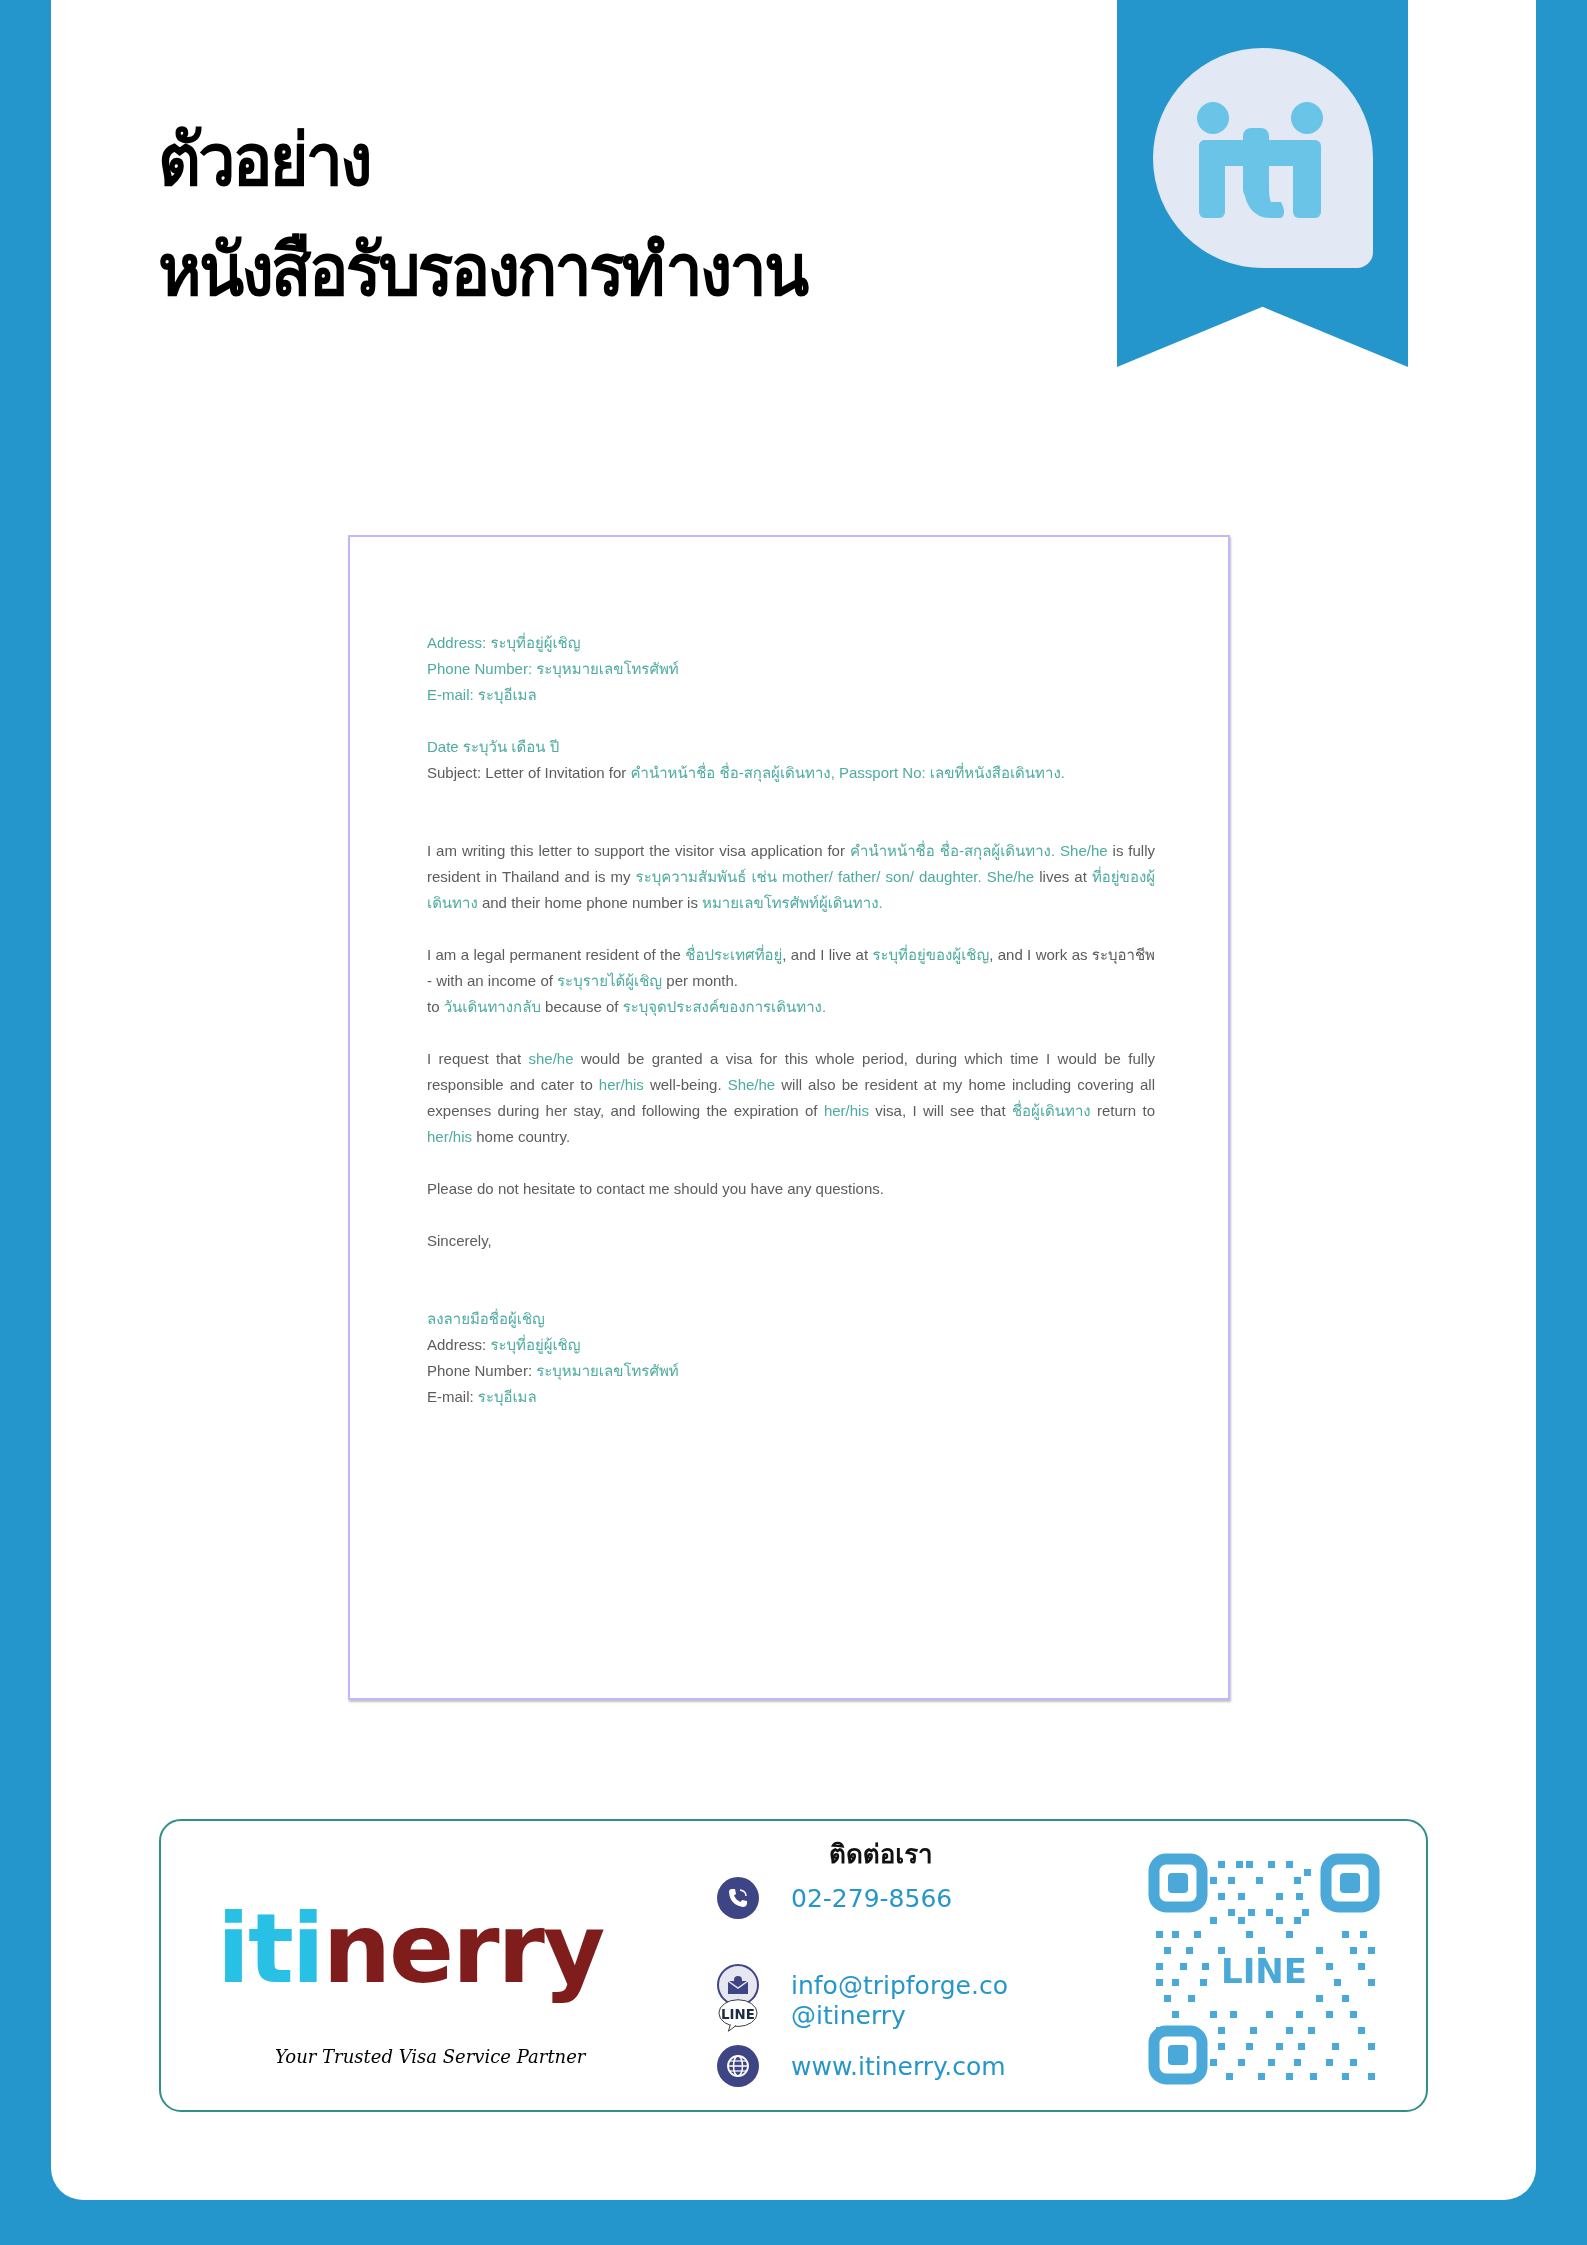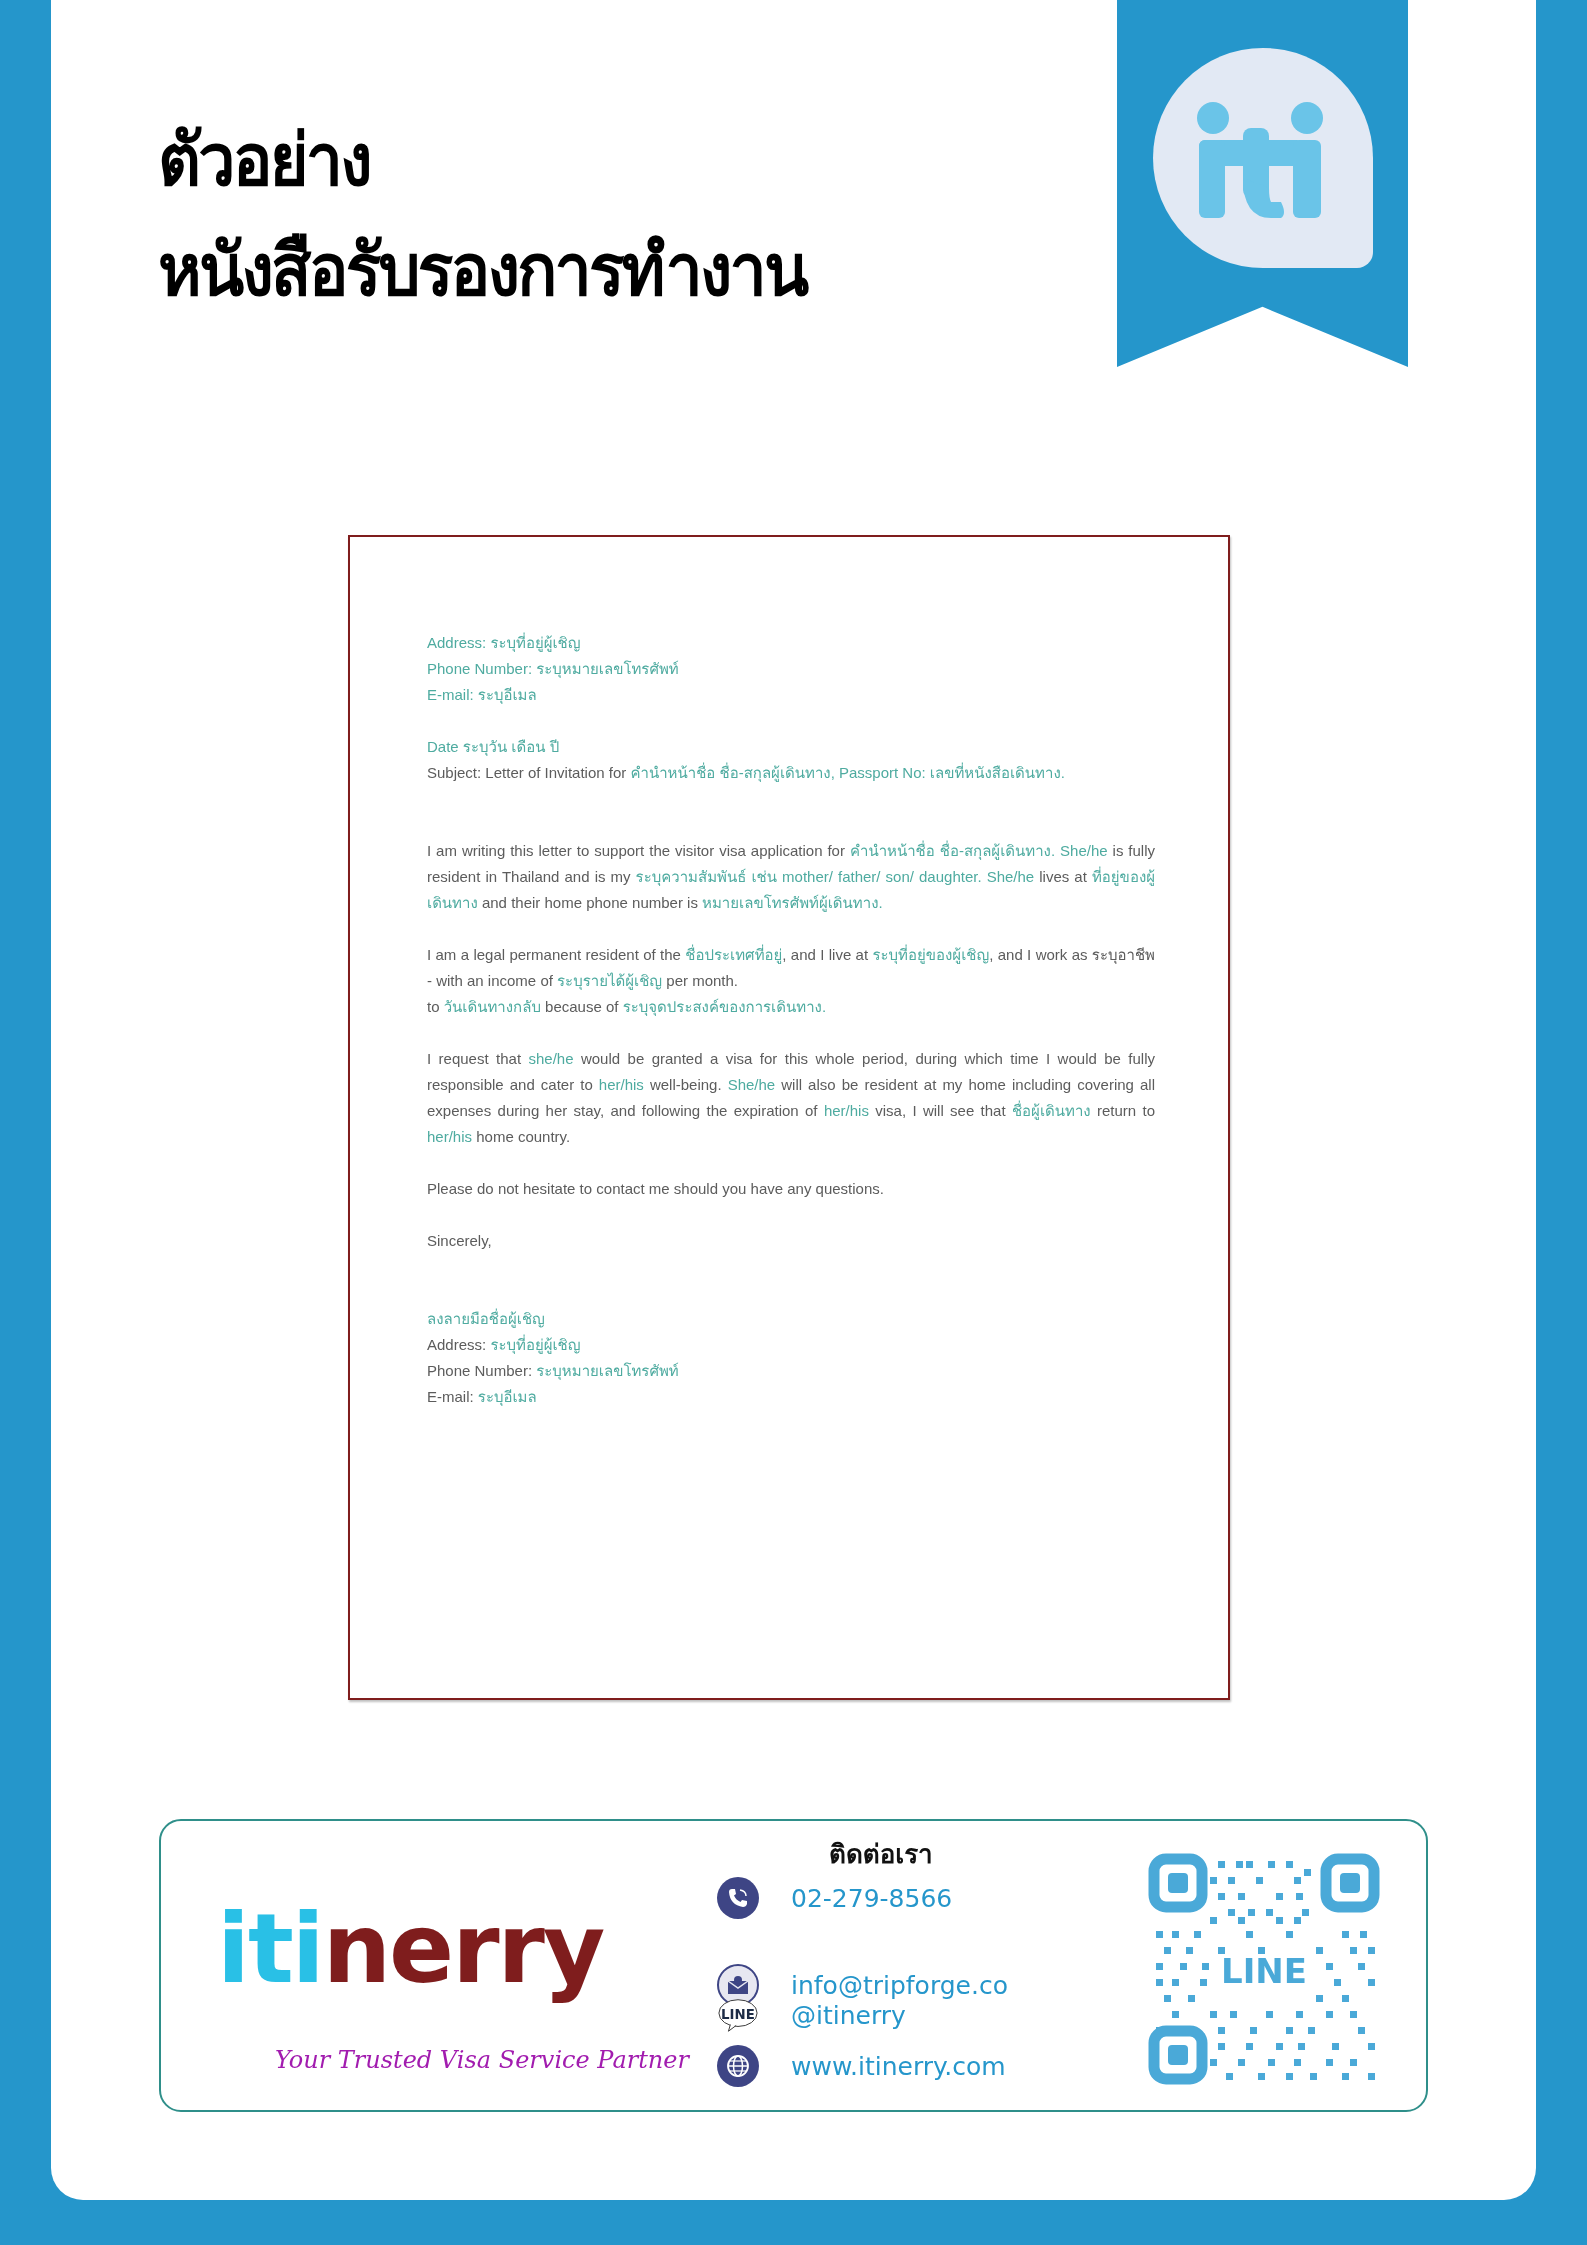--- a/index.html
+++ b/index.html
@@ -26,21 +26,21 @@
   .title {
     position: absolute; left: 158px; top: 105px;
     font-family: "DejaVu Sans", sans-serif; font-weight: bold;
     color: #000; font-size: 72px; line-height: 110px; letter-spacing: -3px;
     transform: scaleX(0.92); transform-origin: left top;
   }
   .title div { white-space: nowrap; }
 
   .letter {
     position: absolute; left: 348px; top: 535px; width: 882px; height: 1165px;
-    background: #fff; border: 2px solid #7f1d1d;
+    background: #fff; border: 2px solid #c4b5fd;
     box-shadow: 1px 2px 2px rgba(0,0,0,0.25);
   }
   .letter-body {
     position: absolute; left: 77px; top: 93px; width: 728px;
     font-family: "Liberation Sans", sans-serif; font-size: 15px; color: #5c5c5c;
     line-height: 26px;
   }
   .letter-body p { text-align: justify; }
   .letter-body .gap { height: 26px; }
   .t { color: #4eaba0; }
@@ -51,21 +51,21 @@
   }
   .brand { position: absolute; left: 56px; top: 80px; }
   .brand-word {
     font-family: "DejaVu Sans", sans-serif; font-weight: bold; font-size: 96px;
     line-height: 96px; letter-spacing: -2px; white-space: nowrap;
   }
   .brand-iti { color: #29c0e6; }
   .brand-nerry { color: #7f1d1d; }
   .tagline {
     position: absolute; left: 114px; top: 225px;
-    font-family: "DejaVu Serif", serif; font-style: italic; font-size: 24px; color: #a21caf;
+    font-family: "DejaVu Serif", serif; font-style: italic; font-size: 18px; color: #000000;
     white-space: nowrap;
   }
 
   .contact-title {
     position: absolute; left: 668px; top: 12px; font-weight: bold; font-size: 26px; color: #111;
     font-family: "DejaVu Sans", sans-serif;
   }
   .contact-row { position: absolute; left: 556px; display: flex; align-items: center; }
   .contact-icon {
     width: 42px; height: 42px; border-radius: 50%; background: #3e4585;

